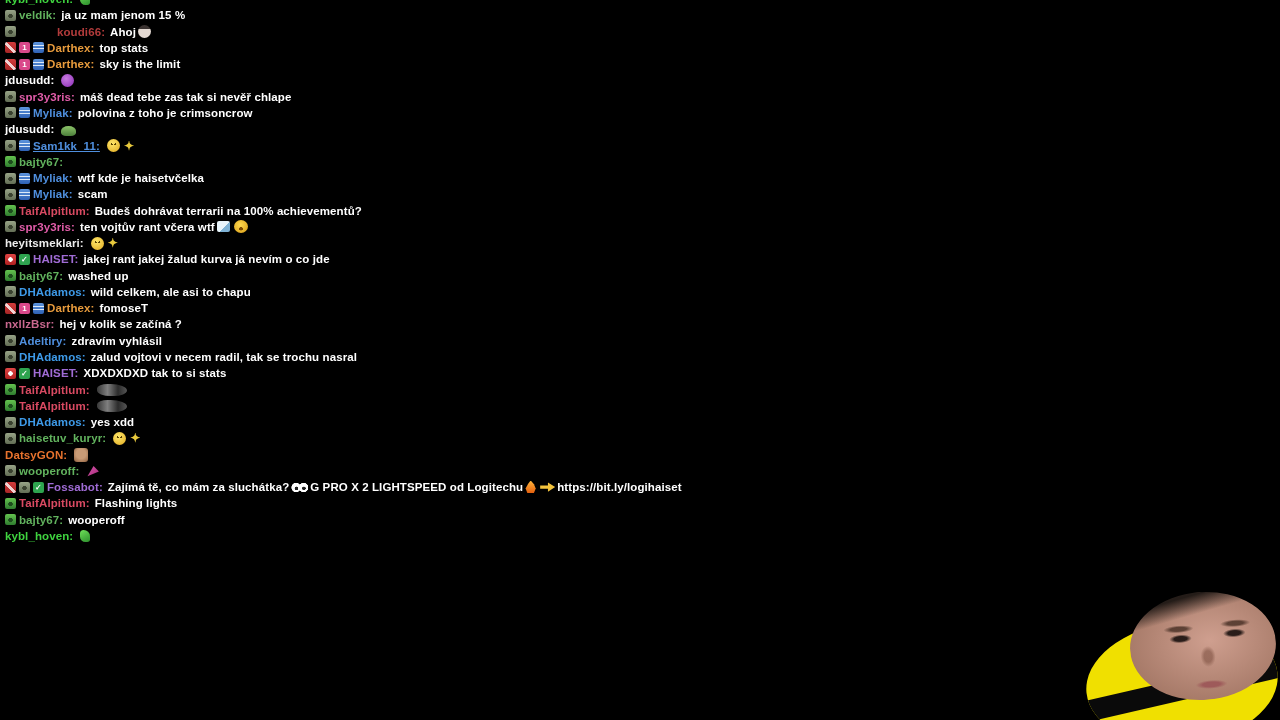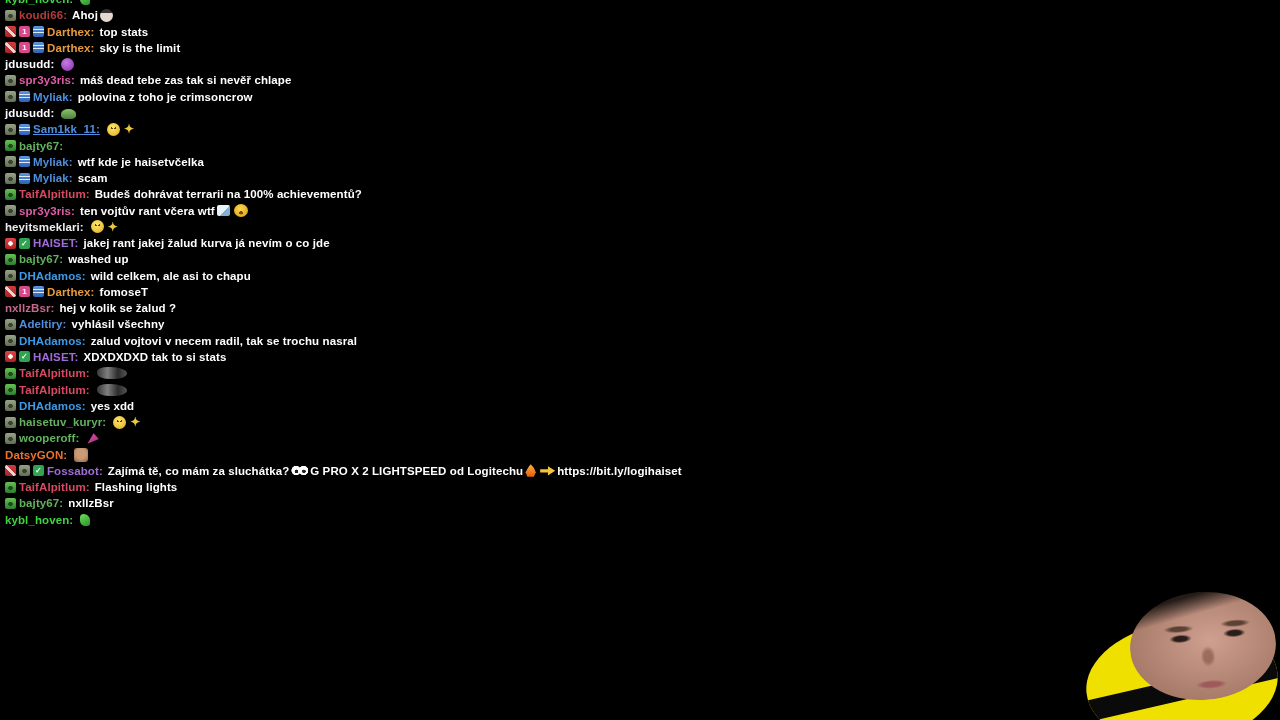--- a/index.html
+++ b/index.html
@@ -63,21 +63,26 @@
 <body>
 
 <div id="chat-panel">
   <div id="chat-lines">
       <div class="chat-line">
         <span class="username" style="color: rgb(63, 212, 63);">kybl_hoven:</span>
         <span class="emote em-green-sprite"></span>
       </div>
       <div class="chat-line">
         <span class="badge b-olive"></span>
-        <span class="username" style="color: rgb(178, 59, 59);">koudi66:</span>
+        <span class="username" style="color: rgb(98, 179, 94);">veldik:</span>
+        <span class="msg-text">ja uz mam jenom 15 % </span>
+      </div>
+      <div class="chat-line">
+        <span class="badge b-olive"></span>
+        <span class="username" style="color: rgb(178, 59, 59); margin-left: 38px;">koudi66:</span>
         <span class="msg-text">Ahoj </span>
         <span class="emote em-grin-face"></span>
       </div>
       <div class="chat-line">
         <span class="badge b-pred"></span>
         <span class="badge b-pink1">1</span>
         <span class="badge b-gift"></span>
         <span class="username" style="color: rgb(230, 154, 60);">Darthex:</span>
         <span class="msg-text">top stats </span>
       </div>
@@ -165,26 +170,26 @@
       </div>
       <div class="chat-line">
         <span class="badge b-pred"></span>
         <span class="badge b-pink1">1</span>
         <span class="badge b-gift"></span>
         <span class="username" style="color: rgb(230, 154, 60);">Darthex:</span>
         <span class="msg-text">fomoseT </span>
       </div>
       <div class="chat-line">
         <span class="username" style="color: rgb(201, 104, 143);">nxllzBsr:</span>
-        <span class="msg-text">hej v kolik se žalud ? </span>
+        <span class="msg-text">hej v kolik se začíná ? </span>
       </div>
       <div class="chat-line">
         <span class="badge b-olive"></span>
         <span class="username" style="color: rgb(79, 143, 222);">Adeltiry:</span>
-        <span class="msg-text">vyhlásil všechny </span>
+        <span class="msg-text">zdravím vyhlásil </span>
       </div>
       <div class="chat-line">
         <span class="badge b-olive"></span>
         <span class="username" style="color: rgb(62, 154, 232);">DHAdamos:</span>
         <span class="msg-text">zalud vojtovi v necem radil, tak se trochu nasral </span>
       </div>
       <div class="chat-line">
         <span class="badge b-broadcaster"></span>
         <span class="badge b-modcheck">✓</span>
         <span class="username" style="color: rgb(160, 108, 213);">HAISET:</span>
@@ -205,27 +210,27 @@
         <span class="username" style="color: rgb(62, 154, 232);">DHAdamos:</span>
         <span class="msg-text">yes xdd </span>
       </div>
       <div class="chat-line">
         <span class="badge b-olive"></span>
         <span class="username" style="color: rgb(98, 179, 94);">haisetuv_kuryr:</span>
         <span class="emote em-smiley"></span>
         <span class="emote em-sparkle">✦</span>
       </div>
       <div class="chat-line">
+        <span class="username" style="color: rgb(232, 115, 46);">DatsyGON:</span>
+        <span class="emote em-sepia"></span>
+      </div>
+      <div class="chat-line">
         <span class="badge b-olive"></span>
         <span class="username" style="color: rgb(98, 179, 94);">wooperoff:</span>
         <span class="emote em-party"></span>
-      </div>
-      <div class="chat-line">
-        <span class="username" style="color: rgb(232, 115, 46);">DatsyGON:</span>
-        <span class="emote em-sepia"></span>
       </div>
       <div class="chat-line">
         <span class="badge b-pred"></span>
         <span class="badge b-olive"></span>
         <span class="badge b-modcheck">✓</span>
         <span class="username" style="color: rgb(160, 108, 213);">Fossabot:</span>
         <span class="msg-text">Zajímá tě, co mám za sluchátka? </span>
         <span class="emote em-eyes"></span>
         <span class="msg-text">G PRO X 2 LIGHTSPEED od Logitechu </span>
         <span class="emote em-fire"></span>
@@ -233,21 +238,21 @@
         <span class="msg-text">https://bit.ly/logihaiset </span>
       </div>
       <div class="chat-line">
         <span class="badge b-green"></span>
         <span class="username" style="color: rgb(217, 74, 98);">TaifAlpitlum:</span>
         <span class="msg-text">Flashing lights </span>
       </div>
       <div class="chat-line">
         <span class="badge b-green"></span>
         <span class="username" style="color: rgb(98, 179, 94);">bajty67:</span>
-        <span class="msg-text">nxllzBsr </span>
+        <span class="msg-text">wooperoff </span>
       </div>
       <div class="chat-line">
         <span class="username" style="color: rgb(63, 212, 63);">kybl_hoven:</span>
         <span class="emote em-green-sprite"></span>
       </div>
     </div>
 </div>
 
 <div id="webcam">
   <div class="bee-body">

